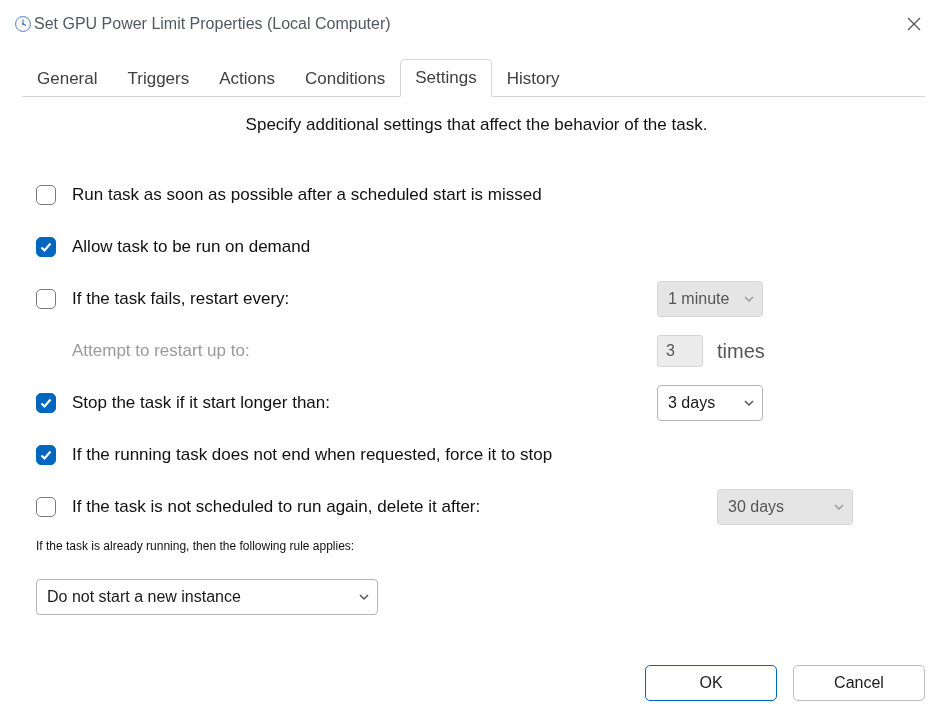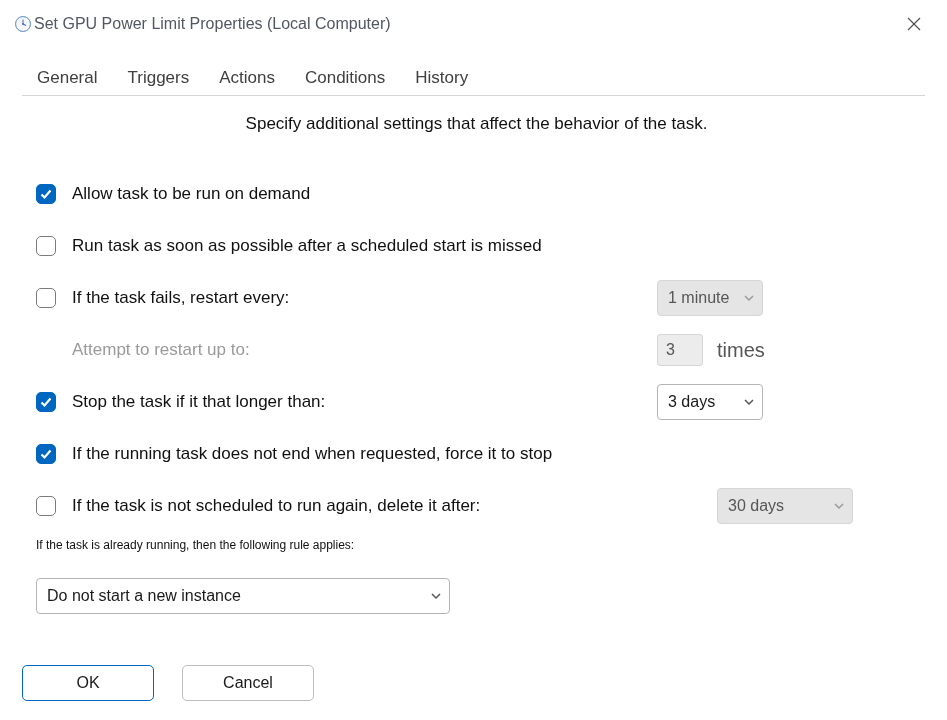--- a/index.html
+++ b/index.html
@@ -198,28 +198,29 @@
       font-size: 20px;
       color: #565656;
       margin-left: 6px;
     }
     .rule-label {
       margin-top: 12px;
       margin-bottom: 26px;
       font-size: 12px;
     }
     .rule-combo {
-      width: 414px;
+      width: 342px;
     }
     .footer {
       height: 62px;
       display: flex;
       align-items: center;
+      justify-content: flex-end;
       padding: 0 22px 12px 22px;
-      gap: 28px;
+      gap: 16px;
     }
     .btn {
       min-width: 132px;
       height: 36px;
       border-radius: 5px;
       border: 1px solid #bdbdbd;
       background: #ffffff;
       font-size: 16px;
       color: #1a1a1a;
       display: flex;
@@ -255,45 +256,46 @@
         </svg>
     </div>
   </div>
 
   <div class="tabs-wrap">
     <div class="tabs">
       <div class="tab">General</div>
       <div class="tab">Triggers</div>
       <div class="tab">Actions</div>
       <div class="tab">Conditions</div>
+      <div class="tab selected">Settings</div>
       <div class="tab">History</div>
     </div>
   </div>
 
   <div class="content">
 
     <div class="desc">Specify additional settings that affect the behavior of the task.</div>
+
+    <div class="row">
+      <div class="cb-col">
+        <div class="checkbox"></div>
+      </div>
+      <div class="label-col">Run task as soon as possible after a scheduled start is missed</div>
+      <div class="ctl-col"></div>
+    </div>
 
     <div class="row">
       <div class="cb-col">
         <div class="checkbox checked">
           <svg viewBox="0 0 14 14">
               <polyline points="2.5,7.5 5.5,10.5 11.5,3.5"></polyline>
             </svg>
         </div>
       </div>
       <div class="label-col">Allow task to be run on demand</div>
-      <div class="ctl-col"></div>
-    </div>
-
-    <div class="row">
-      <div class="cb-col">
-        <div class="checkbox"></div>
-      </div>
-      <div class="label-col">Run task as soon as possible after a scheduled start is missed</div>
       <div class="ctl-col"></div>
     </div>
 
     <div class="row">
       <div class="cb-col">
         <div class="checkbox"></div>
       </div>
       <div class="label-col">If the task fails, restart every:</div>
       <div class="ctl-col">
         <div class="combo disabled" style="width:106px">
@@ -316,21 +318,21 @@
     </div>
 
     <div class="row">
       <div class="cb-col">
         <div class="checkbox checked">
           <svg viewBox="0 0 14 14">
               <polyline points="2.5,7.5 5.5,10.5 11.5,3.5"></polyline>
             </svg>
         </div>
       </div>
-      <div class="label-col">Stop the task if it that longer than:</div>
+      <div class="label-col">Stop the task if it start longer than:</div>
       <div class="ctl-col">
         <div class="combo" style="width:106px">
           <span>3 days</span>
           <span class="chev"><svg viewBox="0 0 10 10">
                 <polyline points="1,3 5,7 9,3"></polyline>
               </svg></span>
         </div>
       </div>
     </div>
 

